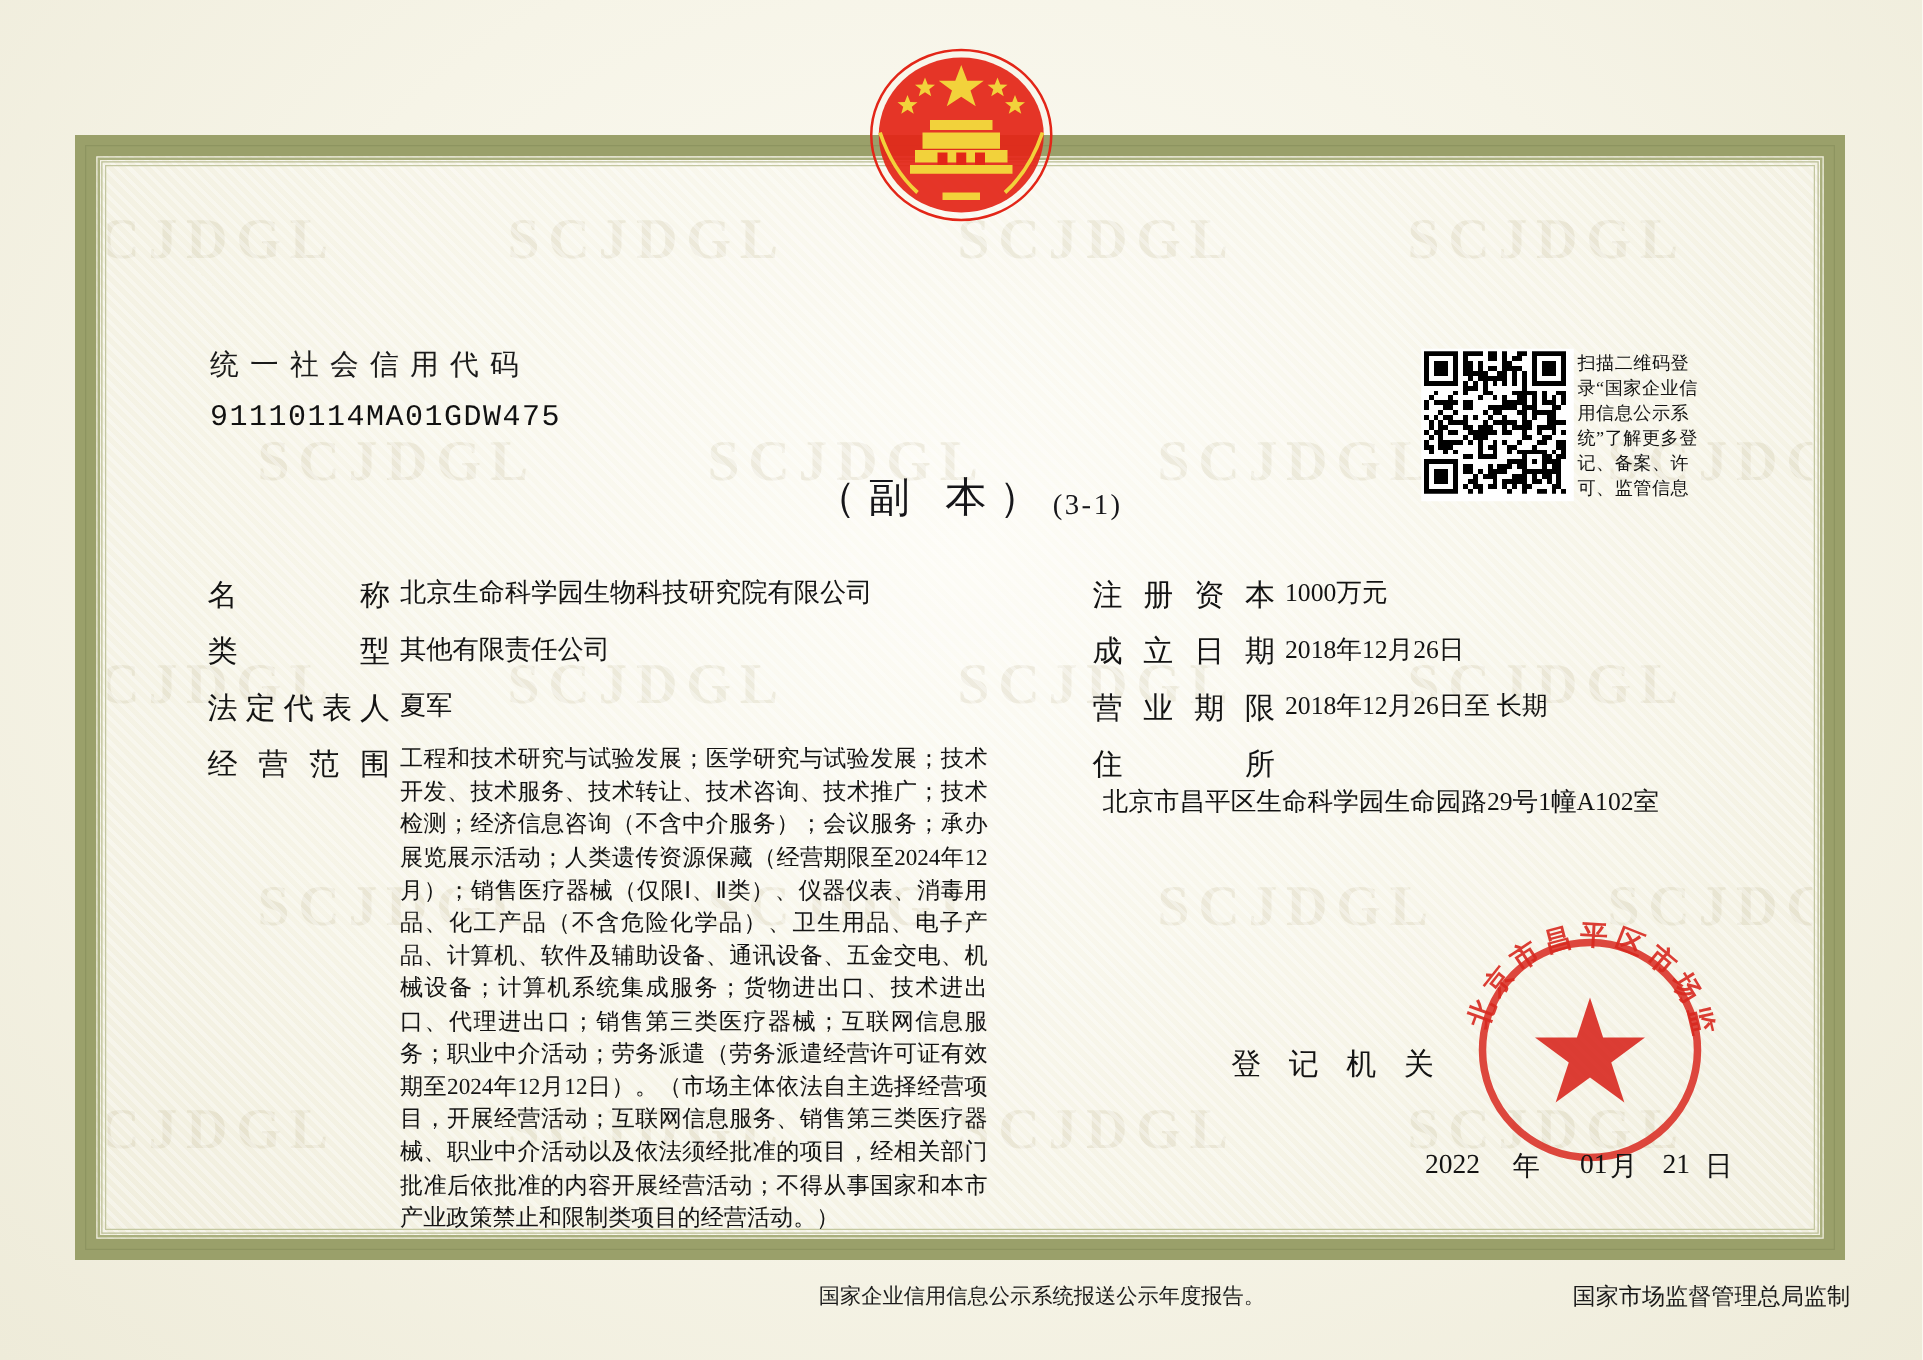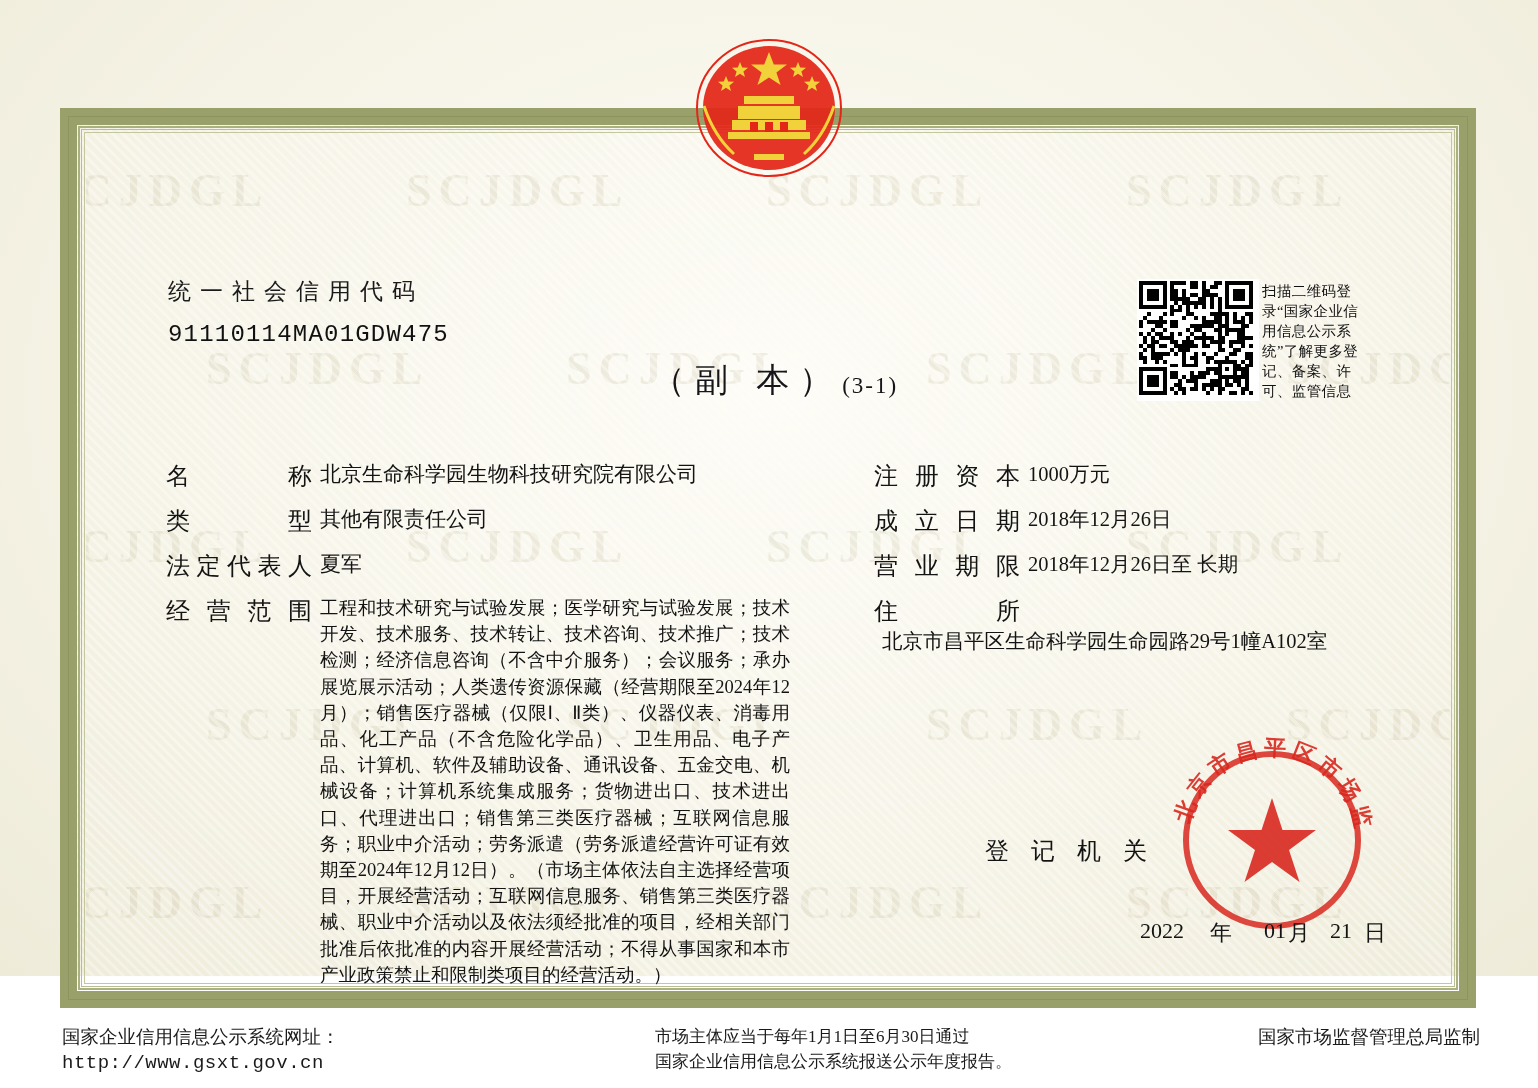--- a/index.html
+++ b/index.html
@@ -12,21 +12,21 @@
     height: 1088px;
     font-family: "Liberation Serif", serif;
     position: relative;
     overflow: hidden;
   }
 
   
   .license {
     position: absolute;
     left: 0; top: 0;
-    width: 1538px; height: 976px;
+    width: 1538px; height: 1088px;
     background: #fbfaf3;
     background-image:
       radial-gradient(ellipse at 50% 40%, #fdfcf6 0%, #f6f4e7 55%, #eeebd9 100%);
   }
 
   
   .border-outer {
     position: absolute;
     left: 60px; top: 108px;
     width: 1416px; height: 900px;
@@ -115,21 +115,21 @@
     text-align: center;
     font-family: "Liberation Serif", serif;
     font-size: 74px;
     font-weight: 700;
     letter-spacing: 16px;
     color: #16161a;
     text-indent: 16px;
   }
   .subtitle {
     position: absolute;
-    left: 540px; top: 358px;
+    left: 540px; top: 376px;
     width: 470px;
     text-align: center;
     font-size: 33px;
     letter-spacing: 2px;
     color: #16161a;
   }
   .subtitle .paren { letter-spacing: 10px; }
   .subtitle .seq { font-size: 23px; vertical-align: -2px; font-family:"Liberation Serif", serif;}
 
   
@@ -815,23 +815,18 @@
 
   <div class="date-line">
     <span class="y">2022</span>
     <span class="t1">年</span>
     <span class="m">01</span>
     <span class="t2">月</span>
     <span class="d">21</span>
     <span class="t3">日</span>
   </div>
 
-  <div class="footer-left">
-    <div>国家企业信用信息公示系统网址：</div>
-    <div class="url">http://www.gsxt.gov.cn</div>
-  </div>
   <div class="footer-center">
-    <div>市场主体应当于每年1月1日至6月30日通过</div>
     <div>国家企业信用信息公示系统报送公示年度报告。</div>
   </div>
   <div class="footer-right">国家市场监督管理总局监制</div>
 
 </div>
 
 </body></html>

